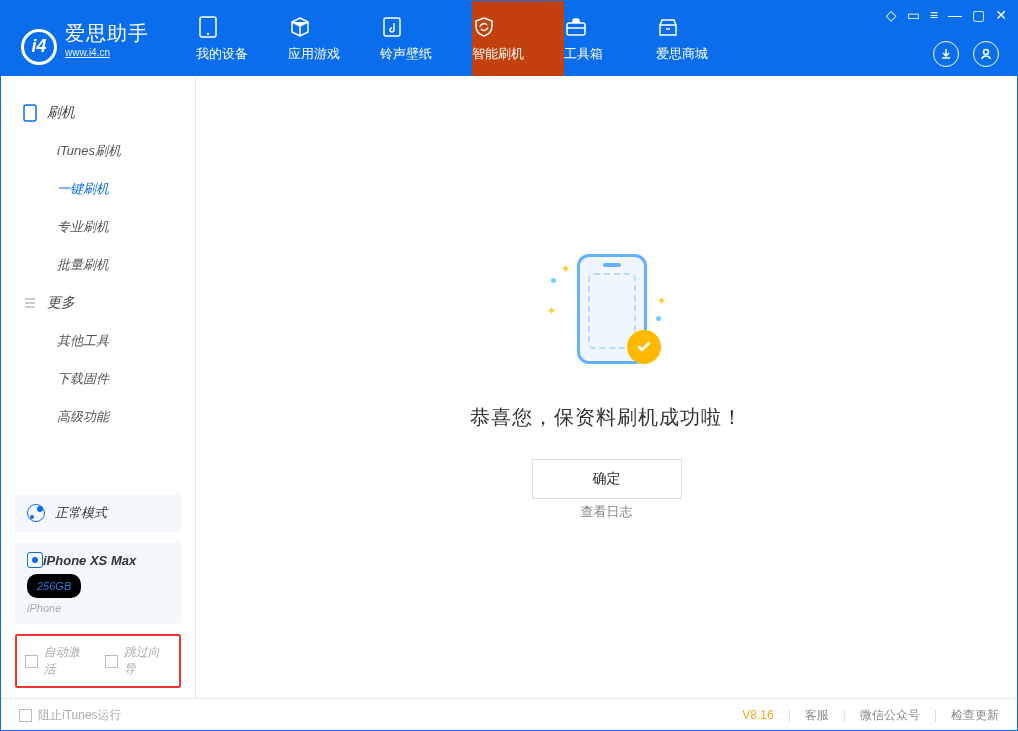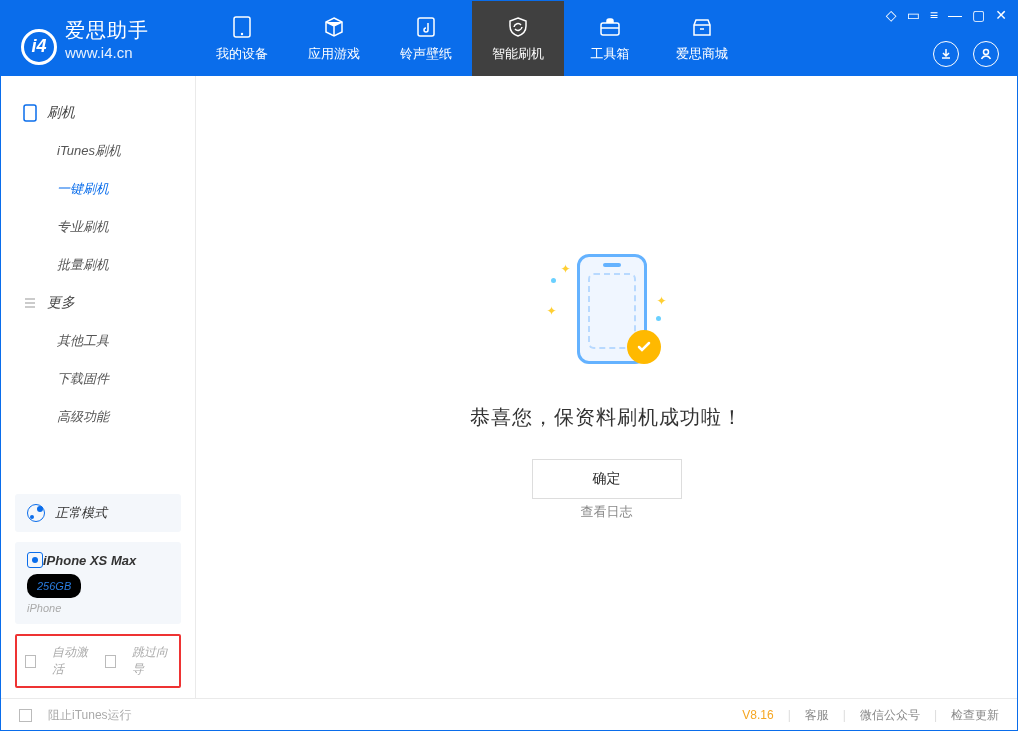--- a/index.html
+++ b/index.html
@@ -3,25 +3,25 @@
 <meta charset="utf-8">
 <style>
 * { margin: 0; padding: 0; box-sizing: border-box; font-family: "Microsoft YaHei", Arial, sans-serif; }
 body { background: #fff; width: 1018px; height: 731px; overflow: hidden; border: 1px solid #0a6deb; }
 
 .header { background: #0a6deb; height: 75px; display: flex; align-items: center; position: relative; }
 .logo-block { display: flex; align-items: center; padding-left: 20px; width: 195px; }
 .logo-icon { width: 36px; height: 36px; border: 3px solid #fff; border-radius: 50%; display: flex; align-items: center; justify-content: center; color: #fff; font-weight: bold; font-size: 18px; font-style: italic; margin-top: 16px; }
 .logo-text { margin-left: 8px; color: #fff; }
 .logo-title { font-size: 20px; font-weight: 500; letter-spacing: 1px; }
-.logo-sub { font-size: 15px; opacity: .9; }
+.logo-sub { font-size: 10px; opacity: .9; text-decoration: underline; }
 
 .nav { display: flex; height: 100%; }
-.nav-item { width: 92px; display: flex; flex-direction: column; align-items: center; justify-content: center; color: #fff; font-size: 13px; cursor: pointer; gap: 6px; }
-.nav-item.active { background: #404040; }
+.nav-item { width: 92px; display: flex; flex-direction: column; align-items: flex-start; justify-content: center; color: #fff; font-size: 13px; cursor: pointer; gap: 6px; }
+.nav-item.active { background: #c2410c; }
 .nav-ico { width: 24px; height: 24px; display: flex; align-items: center; justify-content: center; }
 .nav-ico svg { fill: #fff; }
 
 .win-controls-top { position: absolute; top: 6px; right: 10px; display: flex; gap: 10px; color: #fff; font-size: 14px; }
 .win-controls-top span { cursor: pointer; }
 .win-controls-side { position: absolute; top: 40px; right: 18px; display: flex; gap: 14px; }
 .circ-btn { width: 26px; height: 26px; border: 1.5px solid #fff; border-radius: 50%; display: flex; align-items: center; justify-content: center; color: #fff; cursor: pointer; }
 .circ-btn svg { fill: #fff; }
 
 .body-area { display: flex; height: 622px; }
@@ -38,21 +38,21 @@
 .mode-ico { width: 18px; height: 18px; border-radius: 50%; border: 1.5px solid #0a6deb; display: flex; align-items: center; justify-content: center; position: relative; }
 .mode-ico::before { content: ""; width: 6px; height: 6px; background: #0a6deb; border-radius: 50%; position: absolute; top: 1px; right: 1px; }
 .mode-ico::after { content: ""; width: 4px; height: 4px; background: #0a6deb; border-radius: 50%; position: absolute; bottom: 2px; left: 2px; }
 .device-card .dev-head { display: flex; align-items: center; font-size: 13px; font-weight: 600; color: #333; }
 .dev-ico { width: 16px; height: 16px; border: 1.5px solid #0a6deb; border-radius: 3px; display:flex; align-items:center; justify-content:center;}
 .dev-ico::before{content:""; width:6px; height:6px; border-radius:50%; background:#0a6deb;}
 .dev-badge { display: inline-block; margin-top: 6px; background: #000000; color: #2a7de1; font-size: 11px; padding: 6px 10px; border-radius: 10px; }
 .dev-type { font-size: 11px; color: #aaa; margin-top: 4px; }
 
 .opt-row { border: 2px solid #e33; border-radius: 2px; padding: 8px 8px; display: flex; gap: 14px; }
-.chk { display: flex; align-items: center; gap: 16px; font-size: 12px; color: #aaa; cursor: pointer; }
+.chk { display: flex; align-items: center; gap: 6px; font-size: 12px; color: #aaa; cursor: pointer; }
 .chk-box { width: 13px; height: 13px; border: 1px solid #bbb; }
 
 .main { flex: 1; background: #fff; display: flex; flex-direction: column; align-items: center; justify-content: center; }
 .phone-ill { position: relative; width: 120px; height: 120px; margin-bottom: 30px; }
 .phone { position: absolute; left: 30px; top: 0; width: 70px; height: 110px; border: 3px solid #64b2ff; border-radius: 12px; background: #f0f6ff; }
 .phone::before { content:""; position:absolute; top:6px; left:50%; transform:translateX(-50%); width:18px; height:4px; background:#64b2ff; border-radius:2px;}
 .phone::after { content:""; position:absolute; top:16px; left:8px; right:8px; bottom:12px; border:2px dashed #b8d9ff; border-radius:6px;}
 .check-badge { position: absolute; right: 6px; bottom: 10px; width: 34px; height: 34px; background: #ffb900; border-radius: 50%; display: flex; align-items: center; justify-content: center; }
 .check-badge svg { fill: #fff; }
 .spark { position: absolute; color: #ffcf33; font-size: 12px; }

